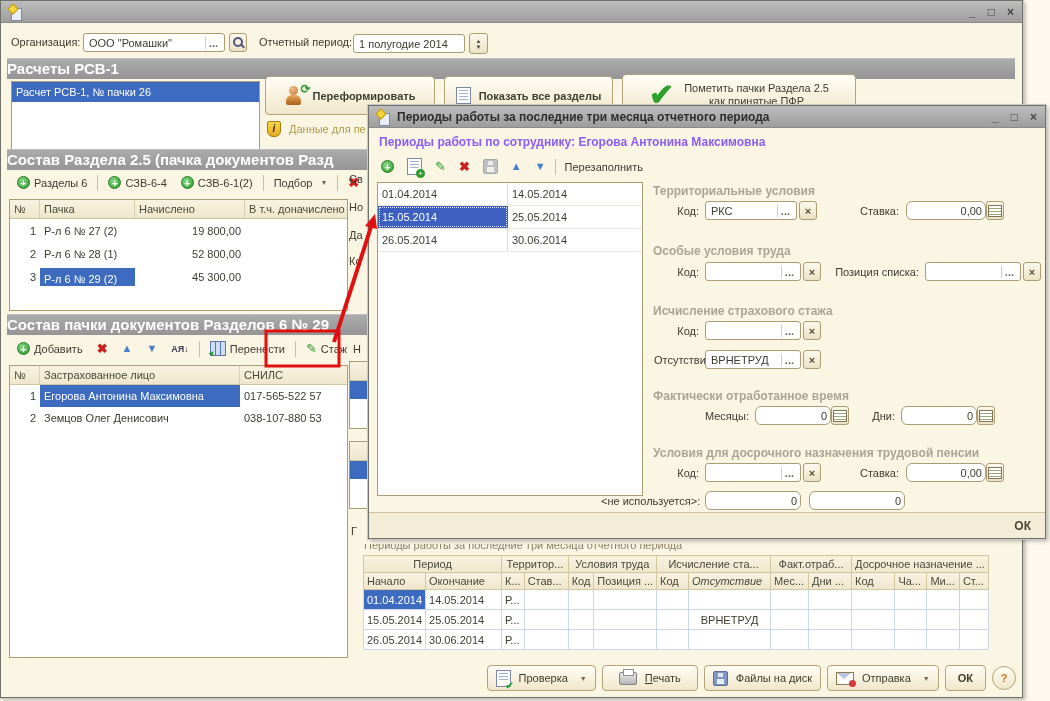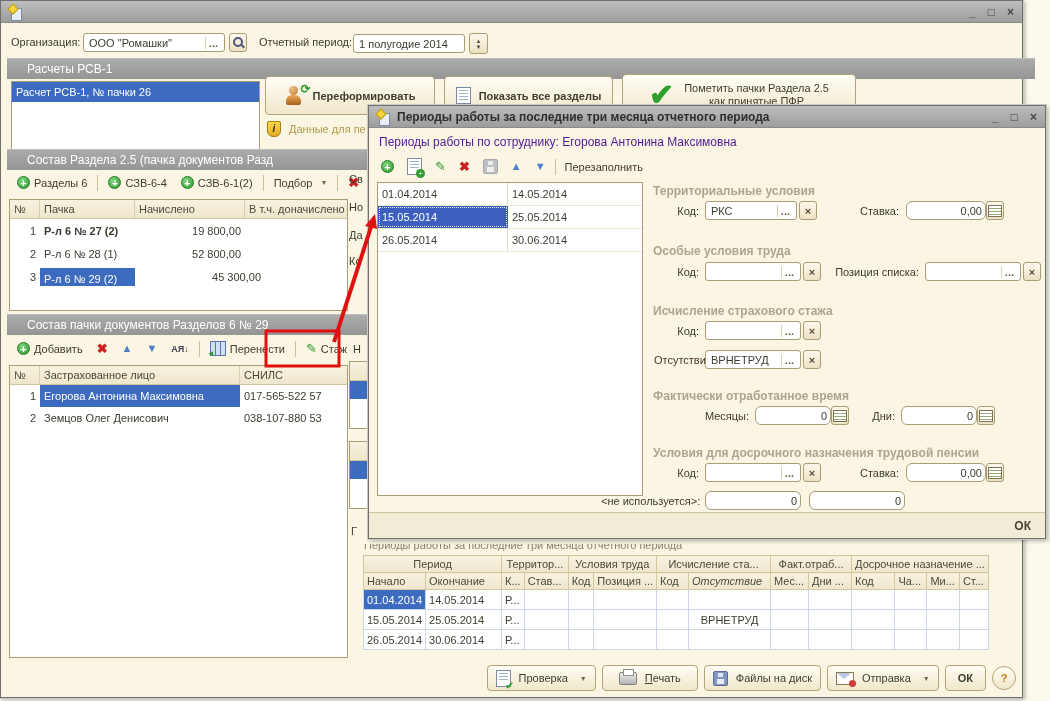--- a/index.html
+++ b/index.html
@@ -13,21 +13,21 @@
        display:flex;align-items:center;gap:6px;padding:0 8px;border-bottom:1px solid #8a8a8a;}
   .titlebar .t{font-weight:bold;font-size:12px;color:#2e2e2e;white-space:nowrap;overflow:hidden;}
   .wc{margin-left:auto;display:flex;gap:12px;color:#474747;font-weight:bold;font-size:12px;align-items:center;}
   .wc span{cursor:default;}
   .appico{width:14px;height:14px;position:relative;flex:0 0 auto;}
   .appico::before{content:"";position:absolute;left:2px;top:3px;width:9px;height:11px;background:#e9eef6;border:1px solid #7d8aa6;}
   .appico::after{content:"";position:absolute;left:0;top:0;width:6px;height:6px;background:#f6d63c;border:1px solid #b99a16;transform:rotate(45deg);}
 
   
   .sechdr{position:absolute;height:20px;background:linear-gradient(#ababab,#959595);
-       color:#fff;font-weight:normal;font-size:12px;line-height:20px;padding-left:20px;
+       color:#fff;font-weight:bold;font-size:15px;line-height:20px;padding-left:0;
        white-space:nowrap;overflow:hidden;border-top:1px solid #bdbdbd;}
   .listbox{position:absolute;background:#fff;border:1px solid #a89d74;}
   .btn{position:absolute;background:linear-gradient(#fffdf6,#f0e7ca);border:1px solid #b1a478;border-radius:4px;
        display:flex;align-items:center;justify-content:center;gap:8px;font-weight:bold;color:#3d3d2e;}
   .fieldrow{position:absolute;display:flex;align-items:center;gap:4px;}
   .fbox{background:#fff;border:1px solid #a89d74;border-radius:3px;height:19px;display:flex;align-items:center;
        padding:0 3px 0 5px;box-sizing:border-box;}
   .fbox .val{flex:1;white-space:nowrap;overflow:hidden;}
   .fbox .dots{color:#6b6147;padding:0 3px;border-left:1px solid #d8cfae;margin-left:4px;font-weight:bold;}
   .sq{height:19px;min-width:18px;box-sizing:border-box;border:1px solid #a89d74;border-radius:3px;
@@ -101,21 +101,21 @@
   .selfocus{background:#3d5fc0;color:#fff;outline:1px dotted #dfe6ff;outline-offset:-2px;}
 
   
   .btable{position:absolute;border-collapse:collapse;background:#fff;}
   .btable th{background:linear-gradient(#f8f2e0,#efe6cc);border:1px solid #d2c79f;font-weight:normal;
        font-size:11px;color:#4a4a3a;padding:2px 3px;white-space:nowrap;overflow:hidden;}
   .btable td{border:1px solid #cdd6e8;font-size:11px;padding:1px 3px;height:17px;white-space:nowrap;overflow:hidden;}
 
   .grptitle{position:absolute;font-weight:bold;color:#aba692;font-size:12px;white-space:nowrap;}
   .dlglbl{position:absolute;text-align:right;white-space:nowrap;color:#3c3c30;}
-  .bluehdr{position:absolute;font-weight:normal;color:#4c1d95;font-size:12px;white-space:nowrap;}
+  .bluehdr{position:absolute;font-weight:bold;color:#8b5cf6;font-size:12px;white-space:nowrap;}
 
   .frag{position:absolute;color:#3c3c30;white-space:nowrap;overflow:hidden;}
   .clipline{position:absolute;overflow:hidden;color:#8a8268;}
 
   .annot{position:absolute;left:0;top:0;z-index:100;pointer-events:none;}
 </style>
 </head>
 <body>
 
 <div id="screen">
@@ -205,32 +205,32 @@
     </div>
     <div class="grid" style="left:8px;top:198px;width:337px;height:110px;">
       <div class="ghead">
         <span class="hc" style="width:30px;">№</span>
         <span class="hc" style="width:95px;">Пачка</span>
         <span class="hc" style="width:110px;">Начислено</span>
         <span class="hc" style="width:100px;border-right:none;">В т.ч. доначислено</span>
       </div>
       <div class="grow">
         <span class="gc" style="width:30px;text-align:right;">1</span>
-        <span class="gc" style="width:95px;font-weight:bold;">Р-л 6 № 27 (2)</span>
+        <span class="gc" style="width:95px;">Р-л 6 № 27 (2)</span>
         <span class="gc" style="width:110px;text-align:right;">19 800,00</span>
       </div>
       <div class="grow">
         <span class="gc" style="width:30px;text-align:right;">2</span>
         <span class="gc" style="width:95px;">Р-л 6 № 28 (1)</span>
         <span class="gc" style="width:110px;text-align:right;">52 800,00</span>
       </div>
       <div class="grow">
         <span class="gc" style="width:30px;text-align:right;">3</span>
         <span class="gc sel" style="width:95px;height:18px;line-height:23px;">Р-л 6 № 29 (2)</span>
-        <span class="gc" style="width:110px;text-align:right;margin-left:20px;">45 300,00</span>
+        <span class="gc" style="width:110px;text-align:right;">45 300,00</span>
       </div>
     </div>
 
     <span class="frag" style="left:348px;top:172px;width:20px;">Св</span>
     <span class="frag" style="left:348px;top:200px;width:20px;">Но</span>
     <span class="frag" style="left:348px;top:228px;width:20px;">Да</span>
     <span class="frag" style="left:348px;top:254px;width:20px;">Ко</span>
     <span class="frag" style="left:352px;top:342px;width:14px;">Н</span>
     <div class="grid" style="left:348px;top:360px;width:19px;height:66px;">
       <div class="ghead" style="height:18px;"></div>

